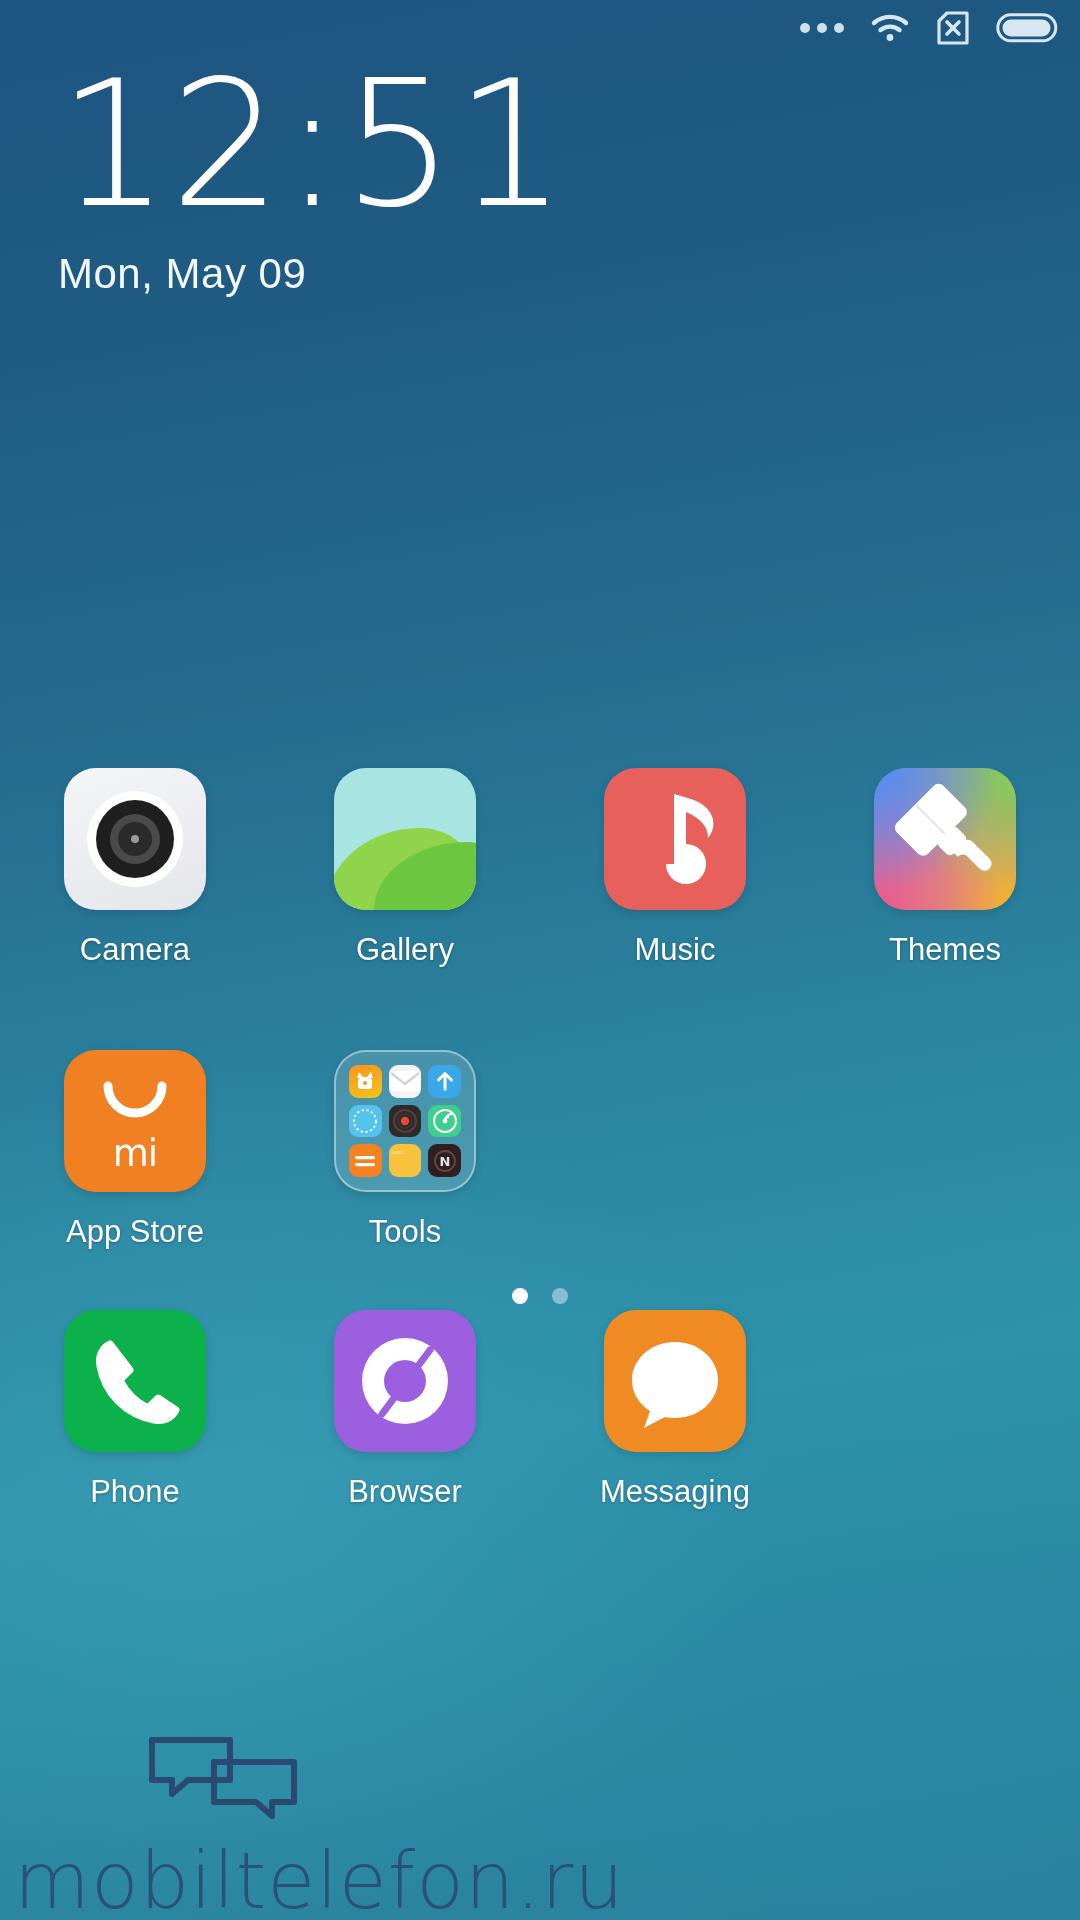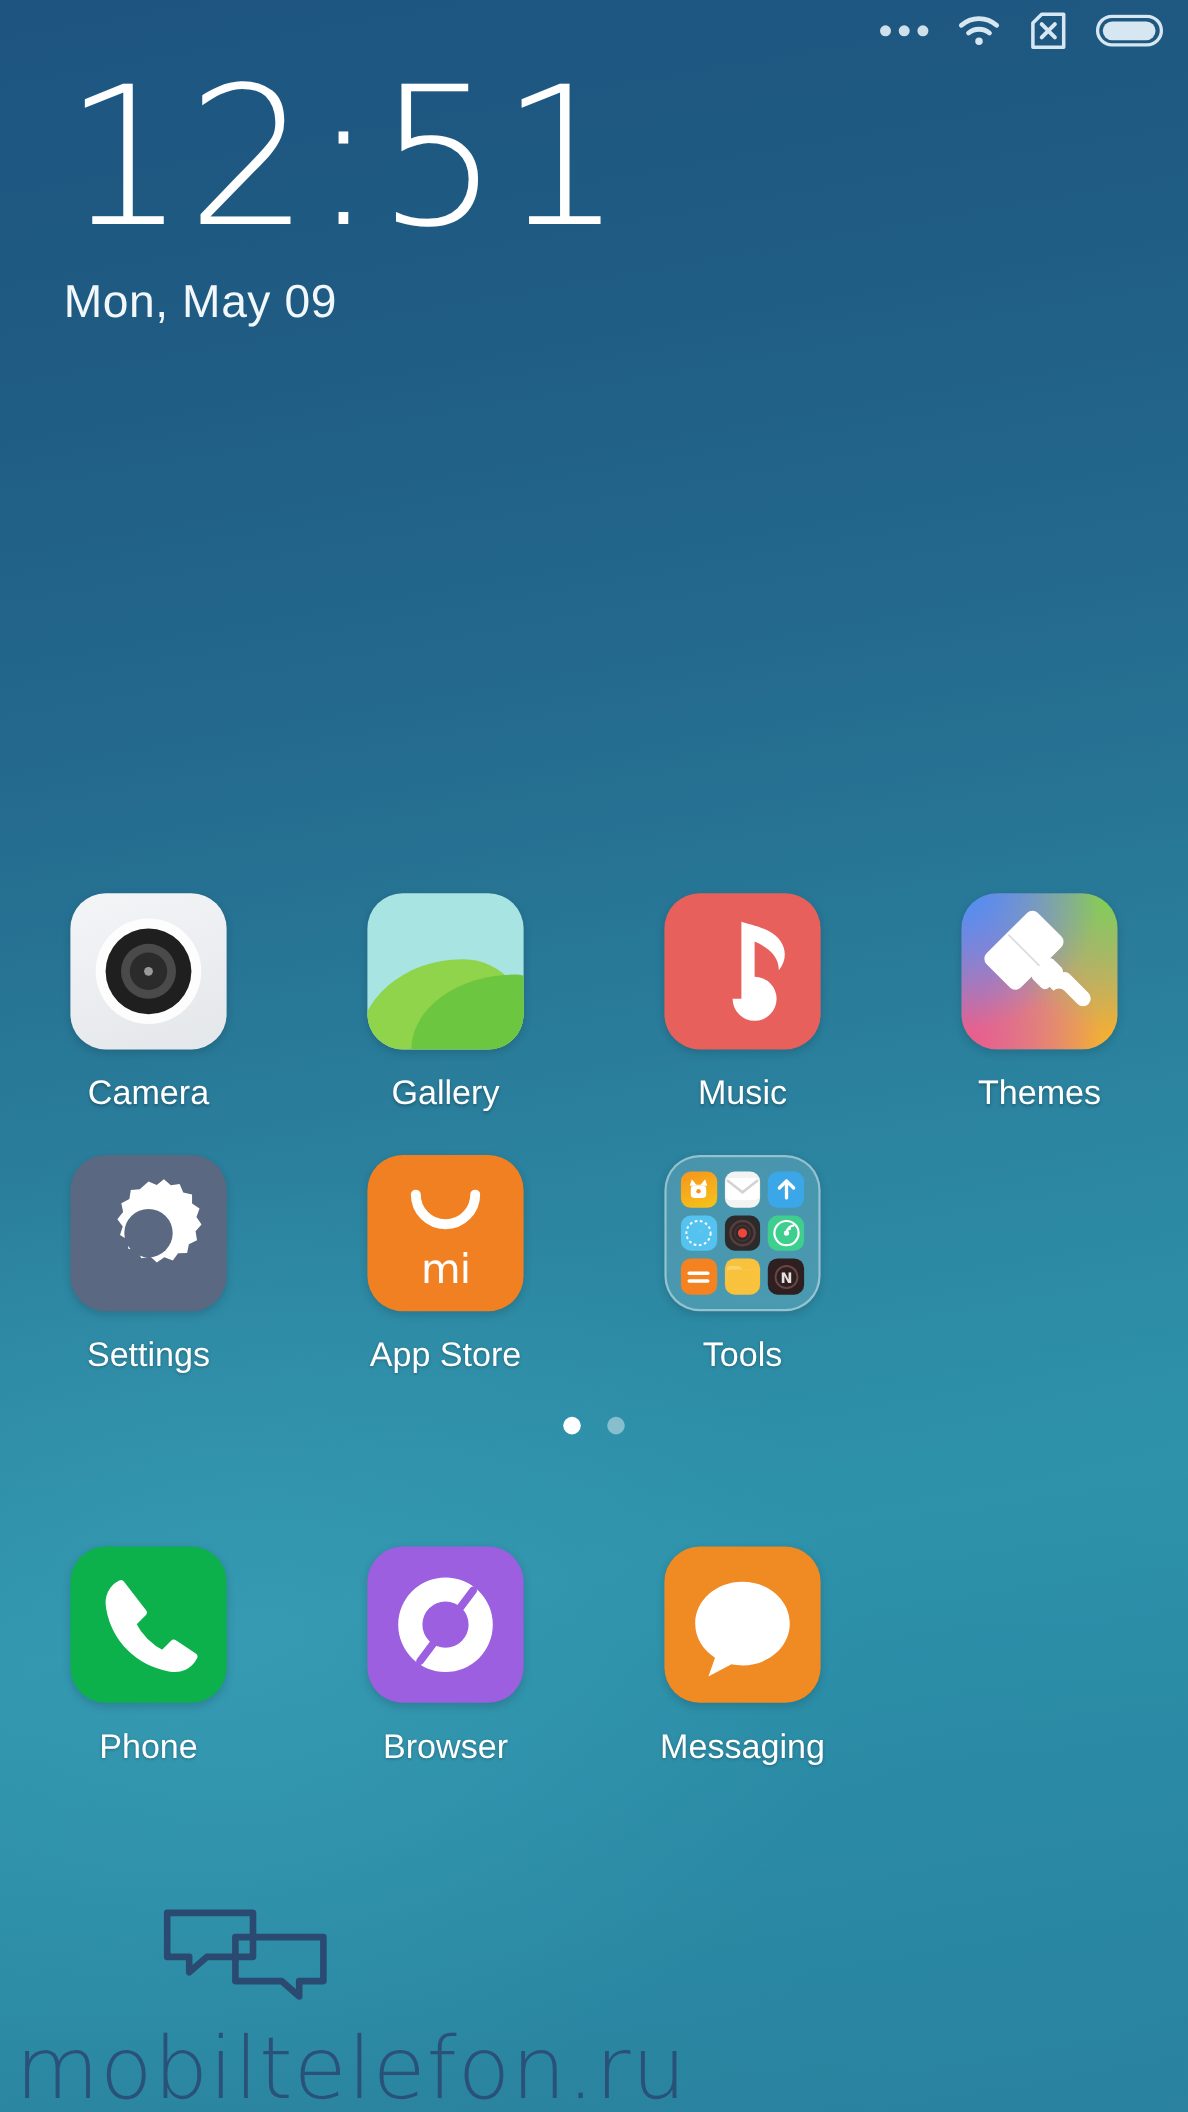--- a/index.html
+++ b/index.html
@@ -23,21 +23,21 @@
   #clock { font-size:175px; line-height:0.95; color:#ffffff; font-weight:100;
     letter-spacing:1px; font-family:"DejaVu Sans", sans-serif; }
   #date { margin-top:22px; font-size:42px; color:#f2f7fa; font-weight:300; letter-spacing:0.5px; }
   
   .grid { position:absolute; left:0; width:1080px; display:flex; }
   .cell { width:270px; display:flex; flex-direction:column; align-items:center; }
   .tile { width:142px; height:142px; border-radius:32px; position:relative;
           box-shadow:0 3px 8px rgba(0,0,0,0.14); overflow:hidden; }
   .label { margin-top:22px; font-size:31px; color:#ffffff; font-weight:400;
            text-shadow:0 1px 3px rgba(0,0,0,0.28); white-space:nowrap; }
-  #row1 { top:812px; } #row2 { top:1050px; } #dock { top:1406px; }
+  #row1 { top:768px; } #row2 { top:1050px; } #dock { top:1310px; }
   
   .ic-camera { background:linear-gradient(160deg,#f4f5f7,#e3e6ea); }
   .lens-o { position:absolute; left:50%; top:50%; transform:translate(-50%,-50%);
             width:96px; height:96px; border-radius:50%; background:#fdfdfd; }
   .lens-1 { position:absolute; left:50%; top:50%; transform:translate(-50%,-50%);
             width:78px; height:78px; border-radius:50%; background:#1f1f1f; }
   .lens-2 { position:absolute; left:50%; top:50%; transform:translate(-50%,-50%);
             width:50px; height:50px; border-radius:50%; background:#4a4a4a; }
   .lens-3 { position:absolute; left:50%; top:50%; transform:translate(-50%,-50%);
             width:34px; height:34px; border-radius:50%; background:#2b2b2b; }
@@ -169,37 +169,20 @@
           <line x1="71" y1="26" x2="71" y2="66" stroke="#d9dde2" stroke-width="1.6"></line>
         </g>
       </svg>
     </div>
     <div class="label">Themes</div>
   </div>
 </div>
 
 <div class="grid" id="row2">
 
-  <div class="cell">
-    <div class="tile ic-settings">
-      <svg width="142" height="142" viewBox="0 0 142 142">
-        <g fill="#ffffff">
-          <path d="M71 28 l10 9 a36 36 0 0 1 6 0 l10-9 9 9 -6 12 a36 36 0 0 1 3 5 l13 3 v13 l-13 3
-                   a36 36 0 0 1 -3 5 l6 12 -9 9 -10-9 a36 36 0 0 1 -6 0 l-10 9 -9-9 6-12
-                   a36 36 0 0 1 -3-5 l-13-3 v-13 l13-3 a36 36 0 0 1 3-5 l-6-12 z" opacity="0"></path>
-        </g>
-        <path fill="#ffffff" d="M71 24 l7.5 3.2 6.5-5.1 6.3 5.3 8-1 3.3 7.6 8 1.9 0 8.2 6.8 4.5 -2.8 7.8
-                 4.6 6.8 -5.4 6.2 1.3 8.1 -7.4 3.6 -1.6 8 -8.2 .3 -4.8 6.6 -7.7-3 -6.8 4.8
-                 -6-5.6 -8.1 1.6 -3.8-7.3 -8.1-1.3 -.6-8.2 -6.9-4.2 2.5-7.9 -4.9-6.6 5.2-6.4
-                 -1.6-8.1 7.3-3.9 1.3-8.1 8.2-.6 z" transform="translate(0,0)"></path>
-        <circle cx="71" cy="71" r="22" fill="#5b6882"></circle>
-      </svg>
-    </div>
-    <div class="label">Settings</div>
-  </div>
 
   <div class="cell">
     <div class="tile ic-appstore">
       <svg width="142" height="142" viewBox="0 0 142 142">
         <path d="M44 36 a27 27 0 0 0 54 0" fill="none" stroke="#ffffff" stroke-width="9" stroke-linecap="round"></path>
       </svg>
       <div class="mi-txt">mi</div>
     </div>
     <div class="label">App Store</div>
   </div>

